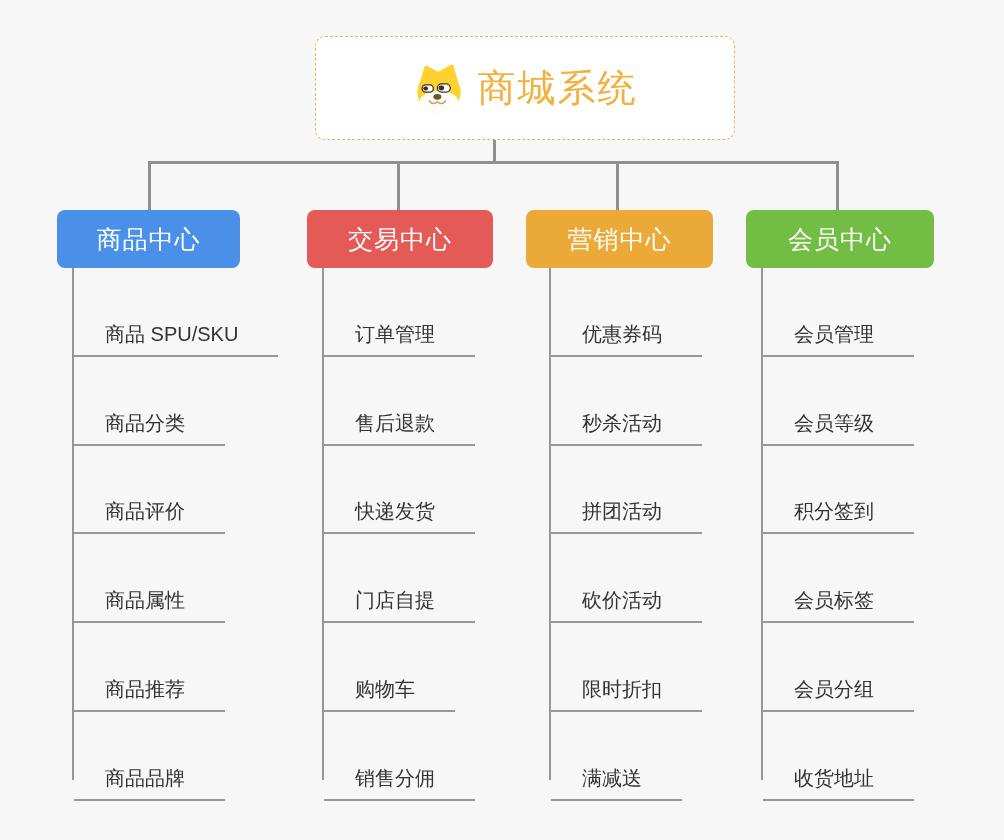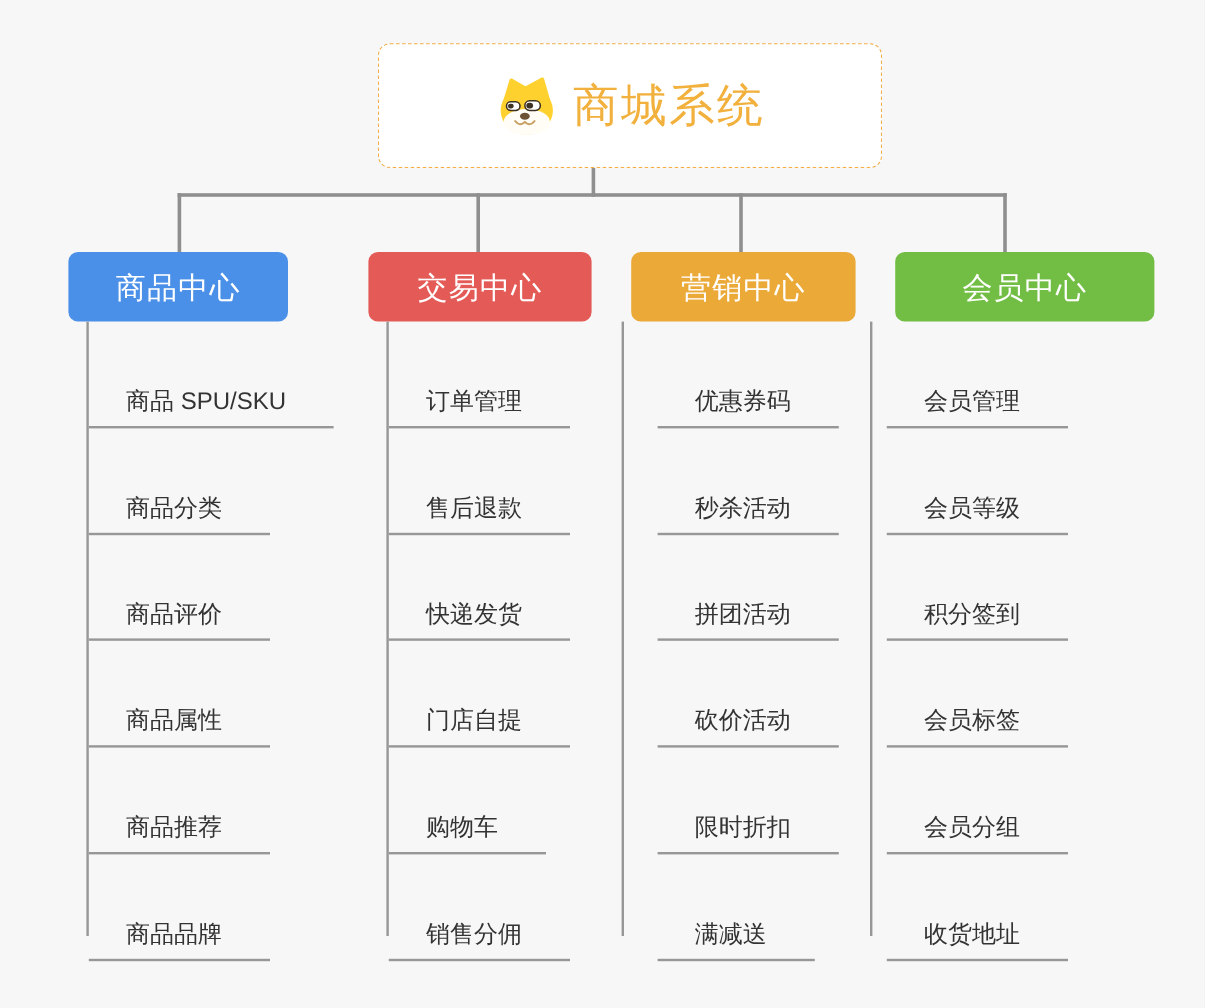--- a/index.html
+++ b/index.html
@@ -33,28 +33,28 @@
   
   .branch-box {
     position: absolute; top: 210px; height: 58px;
     border-radius: 8px;
     display: flex; align-items: center; justify-content: center;
     color: #FFFFFF; font-size: 25px; letter-spacing: 1px;
   }
   .b0 { left: 57px;  width: 183px; }
   .b1 { left: 307px; width: 186px; }
   .b2 { left: 526px; width: 187px; }
-  .b3 { left: 746px; width: 216px; }
+  .b3 { left: 746px; width: 188px; }
 
   
   .column {
     position: absolute; top: 268px; height: 512px;
     border-left: 2px solid #979797;
   }
-  .c0 { left: 72px; } .c1 { left: 322px; } .c2 { left: 518px; padding-left: 28px; } .c3 { left: 725px; padding-left: 12px; }
+  .c0 { left: 72px; } .c1 { left: 322px; } .c2 { left: 549px; } .c3 { left: 761px; }
   .child {
     height: calc(533px / 6);
     width: fit-content;
     display: flex; align-items: flex-end;
     border-bottom: 2px solid #979797;
     padding: 0 40px 7px 31px;
     font-size: 20px; color: #333333;
     white-space: nowrap;
   }
 </style>

